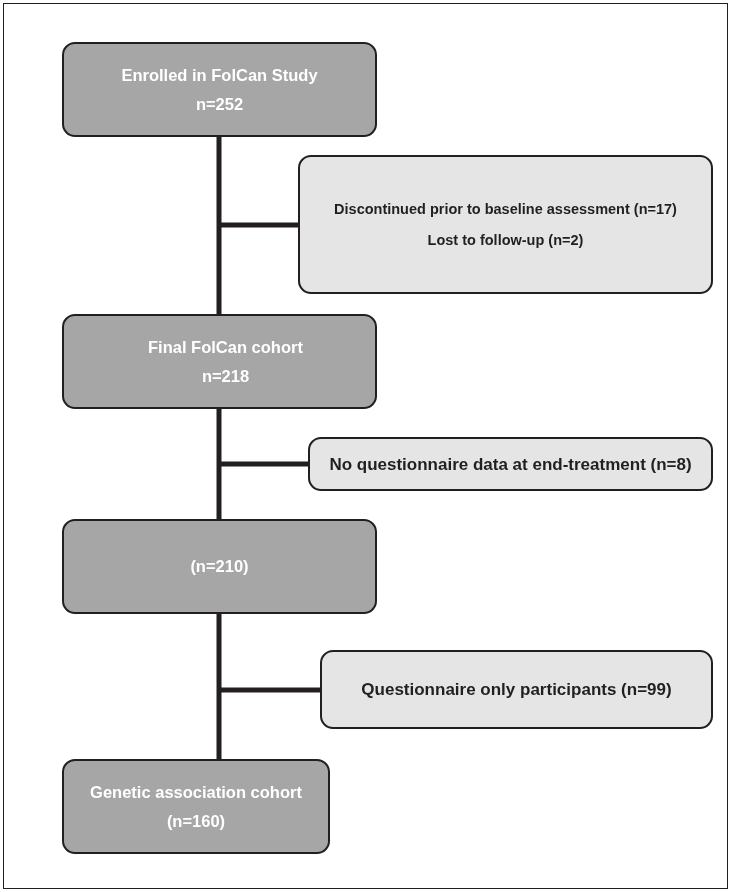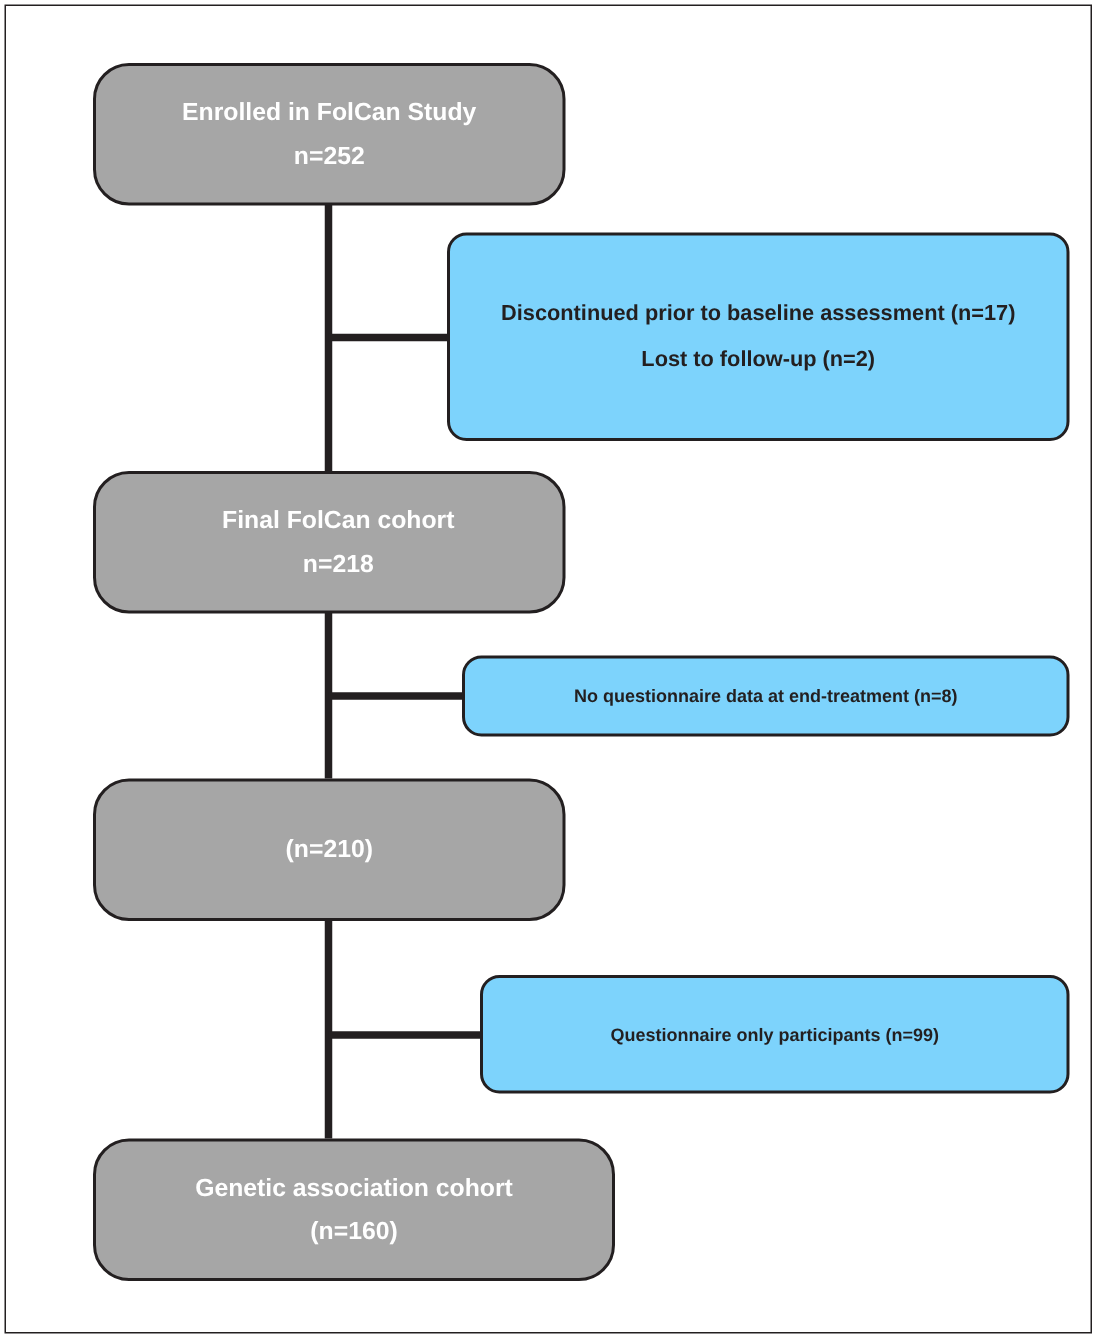--- a/index.html
+++ b/index.html
@@ -44,39 +44,38 @@
     text-align: center;
     border: 2.5px solid #231f20;
     border-radius: 13px;
   }
   .node.cohort {
     background: #a6a6a6;
     color: #ffffff;
     font-weight: bold;
     font-size: 16.5px;
     line-height: 1.0;
-    border-radius: 24px;
   }
   .node.cohort .line1 { margin-bottom: 13px; }
   .node.exclusion {
-    background: #7dd3fc;
+    background: #e5e5e5;
     color: #231f20;
     font-weight: bold;
     font-size: 14.5px;
     line-height: 1.0;
   }
   .node.exclusion .exc-line {
     display: block;
     white-space: nowrap;
   }
   .node.exclusion .exc-line + .exc-line {
     margin-top: 16px;
   }
   .node.exclusion.single {
-    font-size: 12px;
+    font-size: 17px;
   }
 </style>
 </head>
 <body>
 
 <div id="figure">
 
   <div id="frame"></div>
 
   <svg id="connectors" viewBox="0 0 731 892" xmlns="http://www.w3.org/2000/svg">
@@ -112,18 +111,18 @@
   </div>
 
   <div class="node cohort" style="left:62px; top:519px; width:315px; height:95px;">
     <span class="line2">(n=210)</span>
   </div>
 
   <div class="node exclusion single" style="left:320px; top:650px; width:393px; height:79px;justify-content:center;">
     <span class="exc-line">Questionnaire only participants (n=99)</span>
   </div>
 
-  <div class="node cohort" style="left:62px; top:759px; width:348px; height:95px;">
+  <div class="node cohort" style="left:62px; top:759px; width:268px; height:95px;">
     <span class="line1">Genetic association cohort</span>
     <span class="line2">(n=160)</span>
   </div>
 
 </div>
 
 </body></html>

